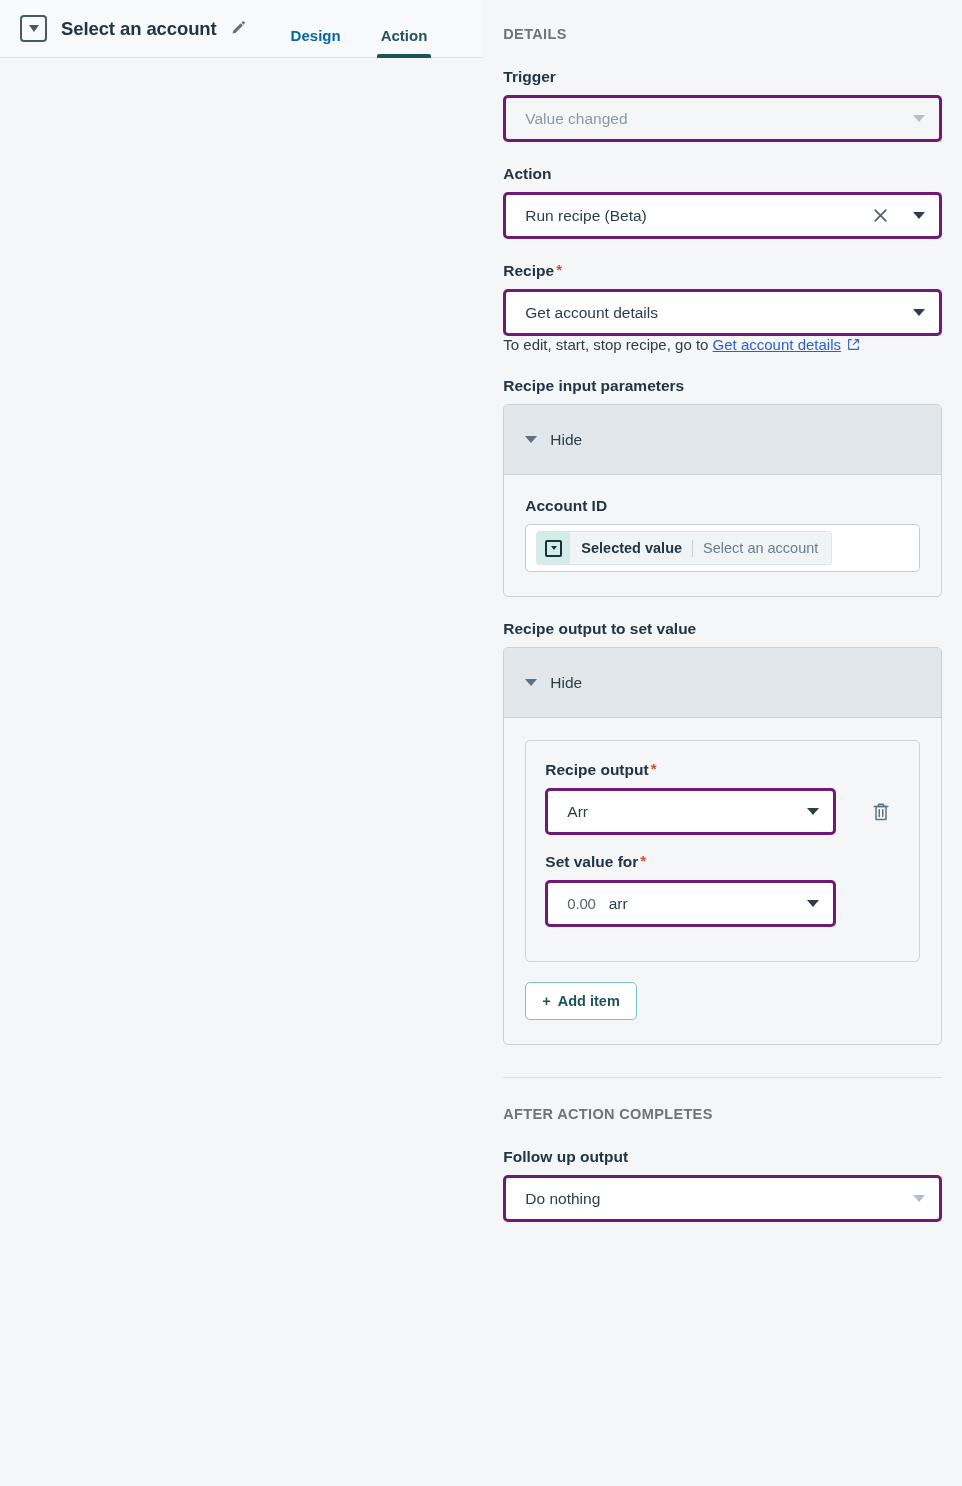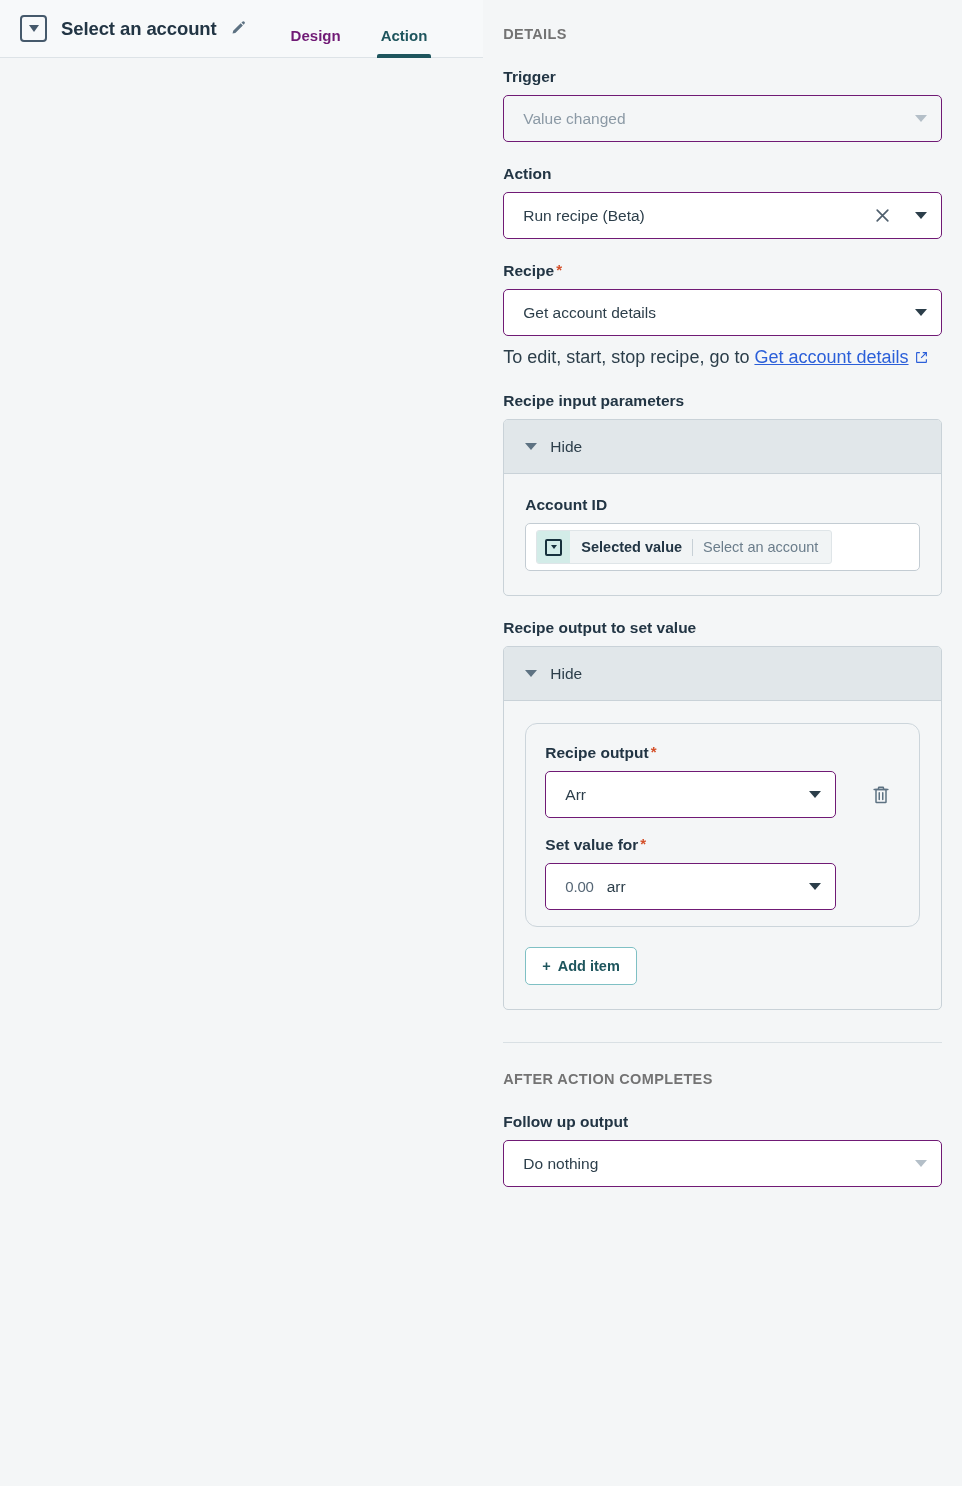--- a/index.html
+++ b/index.html
@@ -60,21 +60,21 @@
     border-bottom: 1px solid #dde3e7;
     display: flex;
     align-items: flex-end;
     padding: 0 20px;
     flex: none;
   }
   .tab {
     font-size: 15px;
     padding: 0 4px 13px 4px;
     margin-right: 32px;
-    color: #701a75;
+    color: #0369a1;
     font-weight: bold;
     position: relative;
     cursor: pointer;
     white-space: nowrap;
   }
   .tab.active { color: #1e555d; }
   .tab.active::after {
     content: "";
     position: absolute;
     left: 0; right: 0; bottom: -1px;
@@ -106,21 +106,21 @@
     display: flex;
     align-items: flex-start;
   }
   .req { color: #d4502a; font-size: 15px; margin-left: 2px; line-height: 1; }
 
   .field-block { margin-bottom: 23px; }
 
   
   .select {
     height: 47px;
-    border: 1px solid #701a75;
+    border: 3px solid #701a75;
     border-radius: 5px;
     background: #ffffff;
     display: flex;
     align-items: center;
     padding: 0 14px 0 19px;
     font-size: 15.5px;
     color: #2c3e4a;
     cursor: pointer;
     position: relative;
   }
@@ -135,42 +135,41 @@
     border-left: 6px solid transparent;
     border-right: 6px solid transparent;
     border-top: 7px solid #2c3e4a;
     margin-left: 10px;
     flex: none;
   }
   .chev.muted { border-top-color: #b4bfc8; }
   .clear-x { margin-right: 14px; display: flex; align-items: center; flex: none; }
 
   .hint {
-    font-size: 18px;
+    font-size: 15px;
     color: #2c3e4a;
-    margin-top: 11px;
   }
   .hint a {
     color: #2b5fd9;
     text-decoration: underline;
     font-weight: normal;
   }
   .ext-icon { margin-left: 6px; vertical-align: -1px; display: inline-block; }
 
   
   .panel {
     border: 1px solid #c9d2d8;
     border-radius: 5px;
     overflow: hidden;
     background: #f4f6f7;
   }
   .panel-head {
     background: #e1e7ea;
     border-bottom: 1px solid #c9d2d8;
-    height: 54px;
+    height: 70px;
     display: flex;
     align-items: center;
     padding: 0 21px;
     cursor: pointer;
   }
   .panel-head .tri {
     width: 0; height: 0;
     border-left: 6px solid transparent;
     border-right: 6px solid transparent;
     border-top: 7px solid #5d7282;
@@ -224,23 +223,23 @@
     gap: 10px;
     font-size: 14.5px;
   }
   .chip-bold { font-weight: bold; color: #223544; }
   .chip-div { width: 1px; height: 17px; background: #c7d0d6; }
   .chip-sub { color: #6b7d8b; }
 
   
   .inner-card {
     border: 1px solid #ccd5db;
-    border-radius: 12px;
+    border-radius: 5px;
     background: #f4f6f7;
-    padding: 20px 19px 16px 19px;
+    padding: 20px 19px 34px 19px;
   }
   .out-row { display: flex; align-items: center; gap: 26px; }
   .out-row .select { flex: 1; }
   .trash-btn {
     width: 38px; height: 38px;
     display: flex; align-items: center; justify-content: center;
     cursor: pointer; flex: none;
     background: none; border: none;
   }
 

